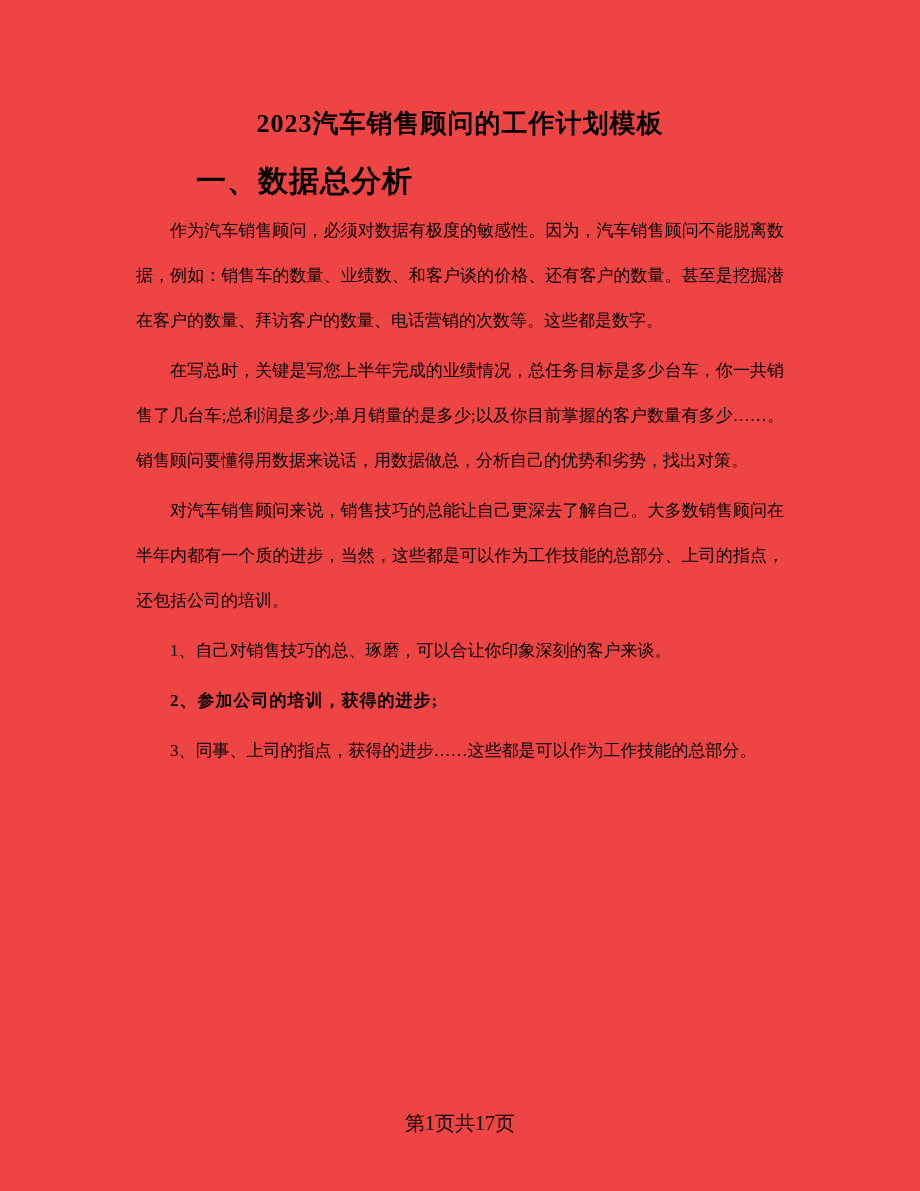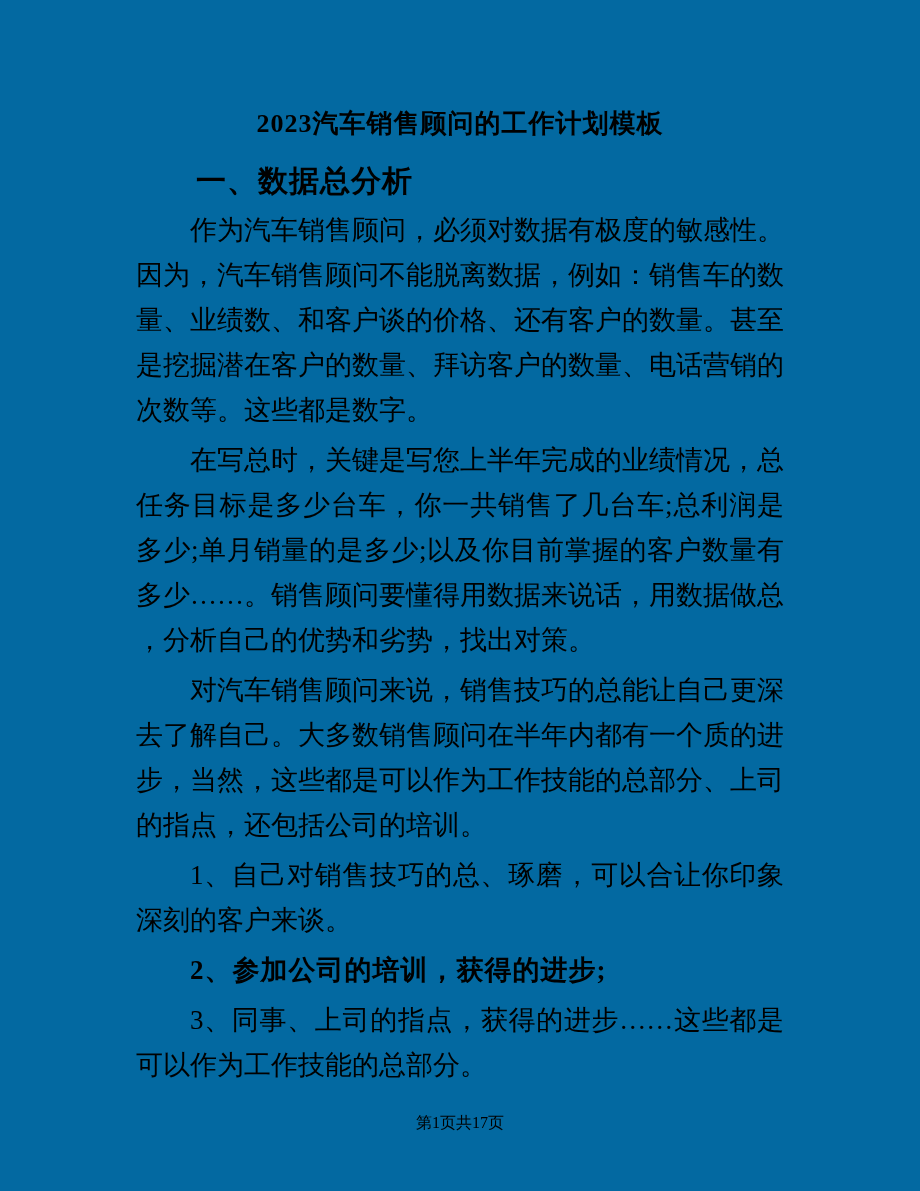--- a/index.html
+++ b/index.html
@@ -4,21 +4,21 @@
 <style>
   html, body {
     margin: 0;
     padding: 0;
     background: #ffffff;
   }
   .page {
     position: relative;
     width: 920px;
     height: 1191px;
-    background: #0369a1;
+    background: #ef4444;
     color: #000000;
     font-family: "Liberation Serif", "DejaVu Serif", serif;
     overflow: hidden;
     box-sizing: border-box;
   }
   .content {
     padding: 101px 136px 0 136px; 
   }
   .doc-title {
     font-size: 26px;
@@ -30,39 +30,39 @@
   }
   .heading {
     font-size: 30px;
     font-weight: bold;
     line-height: 45px;
     text-indent: 2em;
     margin: 9px 0 0 0;
     letter-spacing: 1px;
   }
   .para {
-    font-size: 27px;
+    font-size: 17px;
     line-height: 45px;
     text-indent: 2em;
     text-align: justify;
     line-break: anywhere;      
     word-break: break-all;
     margin: 5px 0 0 0;
   }
   .para.bold {
     font-weight: bold;
     letter-spacing: 1px;
   }
   .footer {
     position: absolute;
     top: 1110px;
     left: 0;
     width: 100%;
     text-align: center;
-    font-size: 16px;
+    font-size: 20px;
     line-height: 26px;
   }
 </style>
 </head>
 <body>
 
 <div class="page">
   <div class="content">
 
     <div class="doc-title">2023汽车销售顾问的工作计划模板</div>

